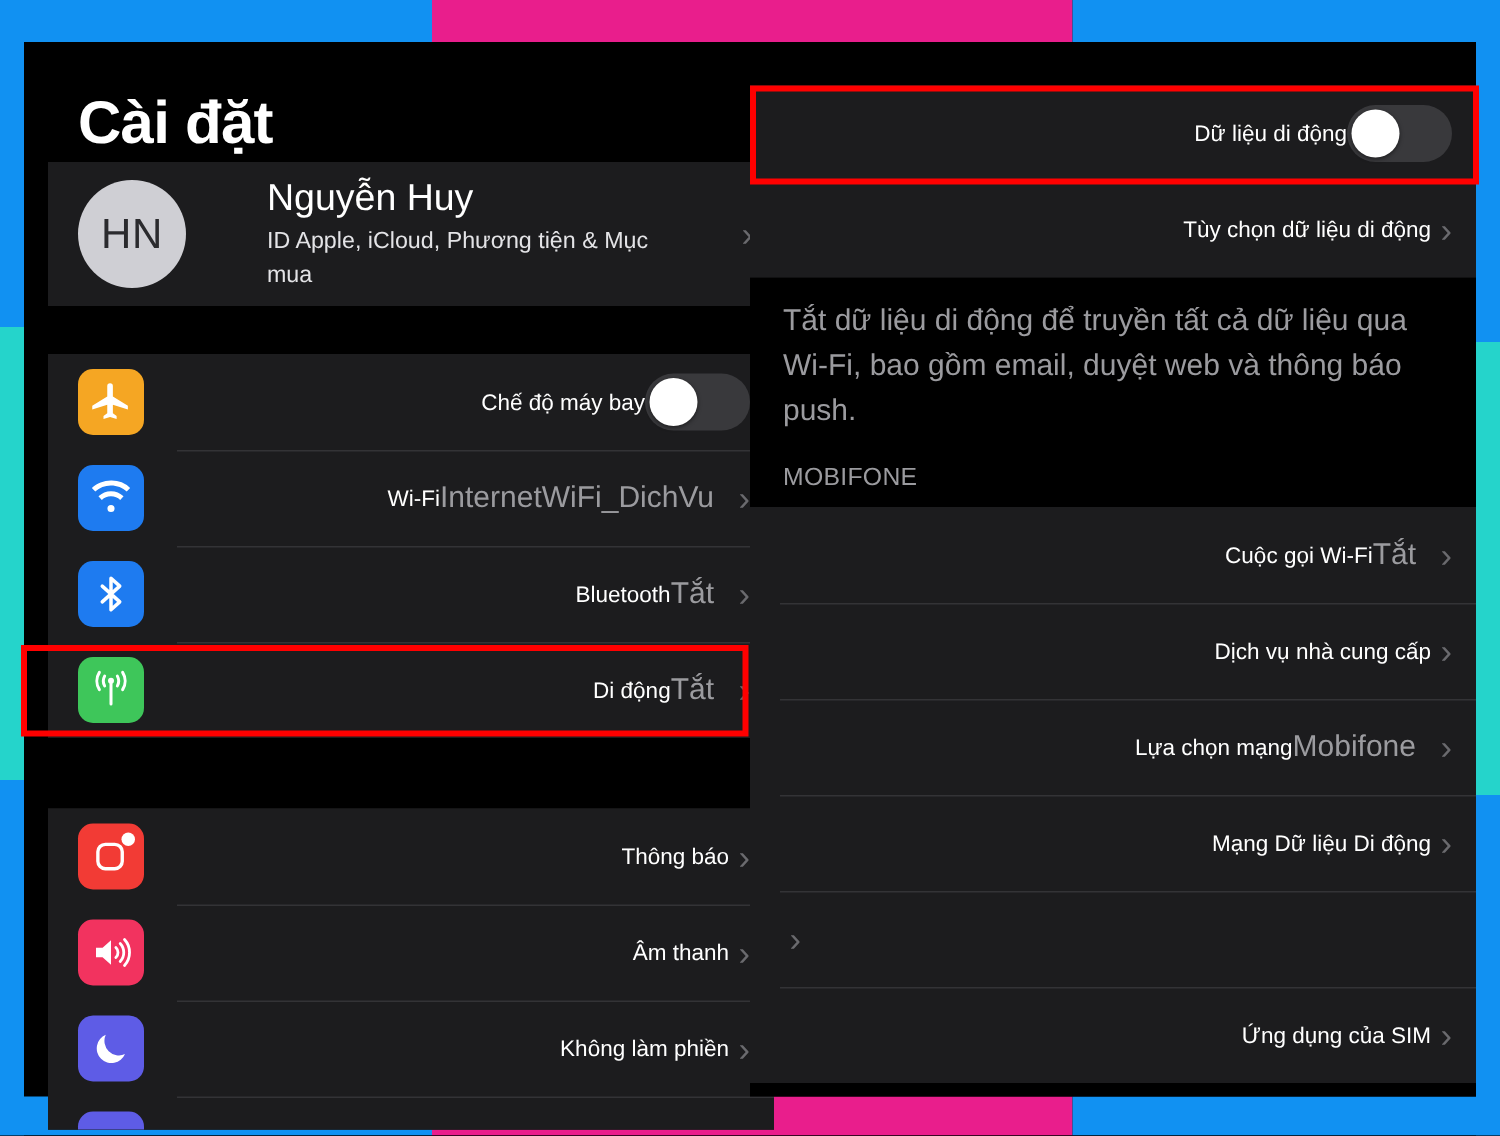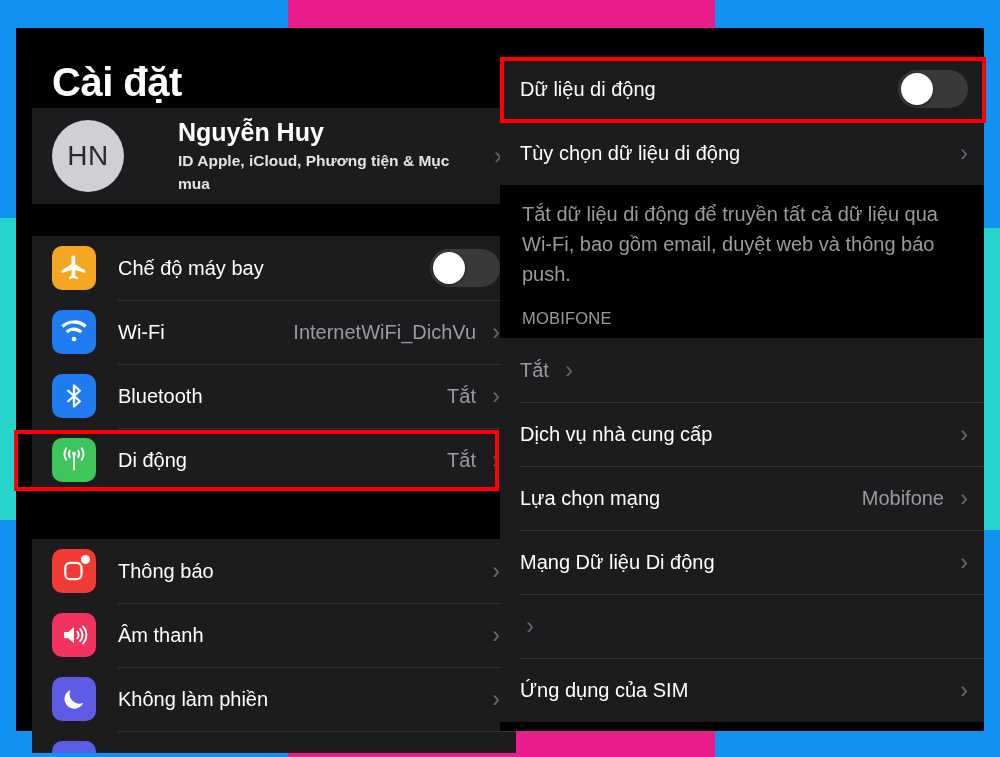--- a/index.html
+++ b/index.html
@@ -43,39 +43,39 @@
   .account-row {
     display: flex; align-items: center;
     height: 96px; padding: 0 14px 0 20px; background: #1c1c1e; gap: 36px;
   }
   .avatar {
     width: 72px; height: 72px; border-radius: 50%;
     background: #cfcfd4; color: #2b2b2e;
     display: flex; align-items: center; justify-content: center;
     font-size: 28px; letter-spacing: 0.5px; flex: 0 0 auto;
   }
-  .account-text { flex: 1 1 auto; margin-left: 18px; min-width: 0; font-weight: bold; }
+  .account-text { flex: 1 1 auto; margin-left: 18px; min-width: 0; }
   .account-name { color: #fff; font-size: 25px; line-height: 1.22; }
   .account-sub  { color: #e3e3e6; font-size: 15.5px; line-height: 1.5; margin-top: 2px; }
 
   .row {
     display: flex; align-items: center;
     height: 64px; padding-left: 20px; padding-right: 16px;
     background: #1c1c1e; position: relative;
   }
   .row + .row::before {
     content: ""; position: absolute; left: 86px; right: 0; top: 0;
     height: 1px; background: #333336;
   }
   .row.noicon + .row.noicon::before { left: 20px; }
   .app-icon {
     width: 44px; height: 44px; border-radius: 10px; flex: 0 0 auto;
     display: flex; align-items: center; justify-content: center;
   }
-  .row-label { color: #fff; font-size: 20px; margin-left: 22px; flex: 1 1 auto; white-space: nowrap; }
+  .row-label { color: #fff; font-size: 15px; margin-left: 22px; flex: 1 1 auto; white-space: nowrap; text-align: right; }
   .row.noicon .row-label { margin-left: 0; }
   .row-value { color: #9b9b9f; font-size: 20px; margin-right: 10px; white-space: nowrap; }
   .chev { color: #6a6a6e; font-size: 23px; font-weight: 300; line-height: 1; width: 14px; text-align: right; }
 
   
   .toggle { width: 70px; height: 38px; border-radius: 19px; background: #39393c; position: relative; flex: 0 0 auto; }
   .toggle .knob {
     position: absolute; top: 3px; left: 3px; width: 32px; height: 32px;
     border-radius: 50%; background: #fff; box-shadow: 0 1px 3px rgba(0,0,0,.5);
   }
@@ -247,20 +247,21 @@
         <div class="chev">›</div>
       </div>
     </div>
 
     <div class="footnote">Tắt dữ liệu di động để truyền tất cả dữ liệu qua Wi-Fi, bao gồm email, duyệt web và thông báo push.</div>
     <div class="section-head">MOBIFONE</div>
 
     <div class="group">
 
       <div class="row noicon">
+        <div class="row-label">Cuộc gọi Wi-Fi</div>
         <div class="row-value">Tắt</div>
         <div class="chev">›</div>
       </div>
 
       <div class="row noicon">
         <div class="row-label">Dịch vụ nhà cung cấp</div>
         <div class="chev">›</div>
       </div>
 
       <div class="row noicon">

